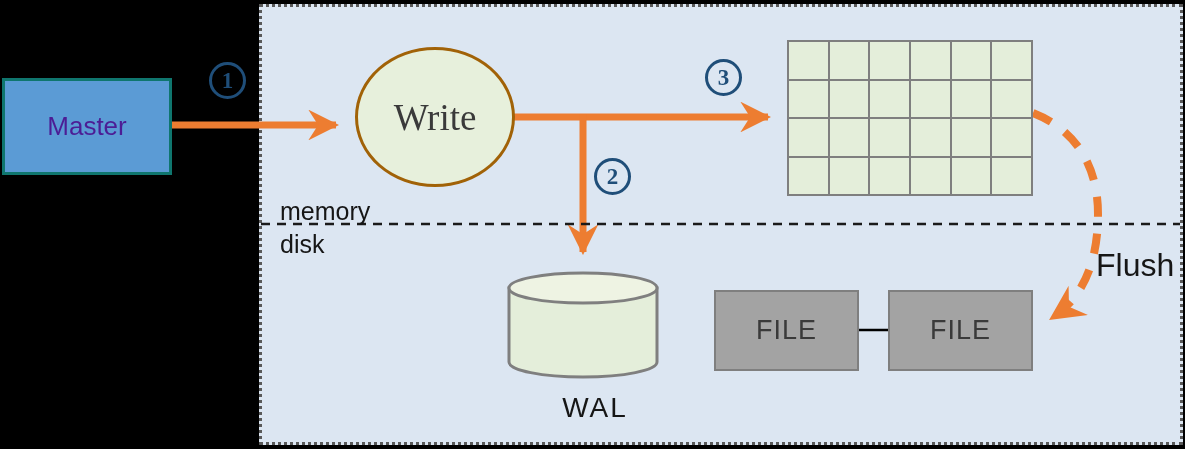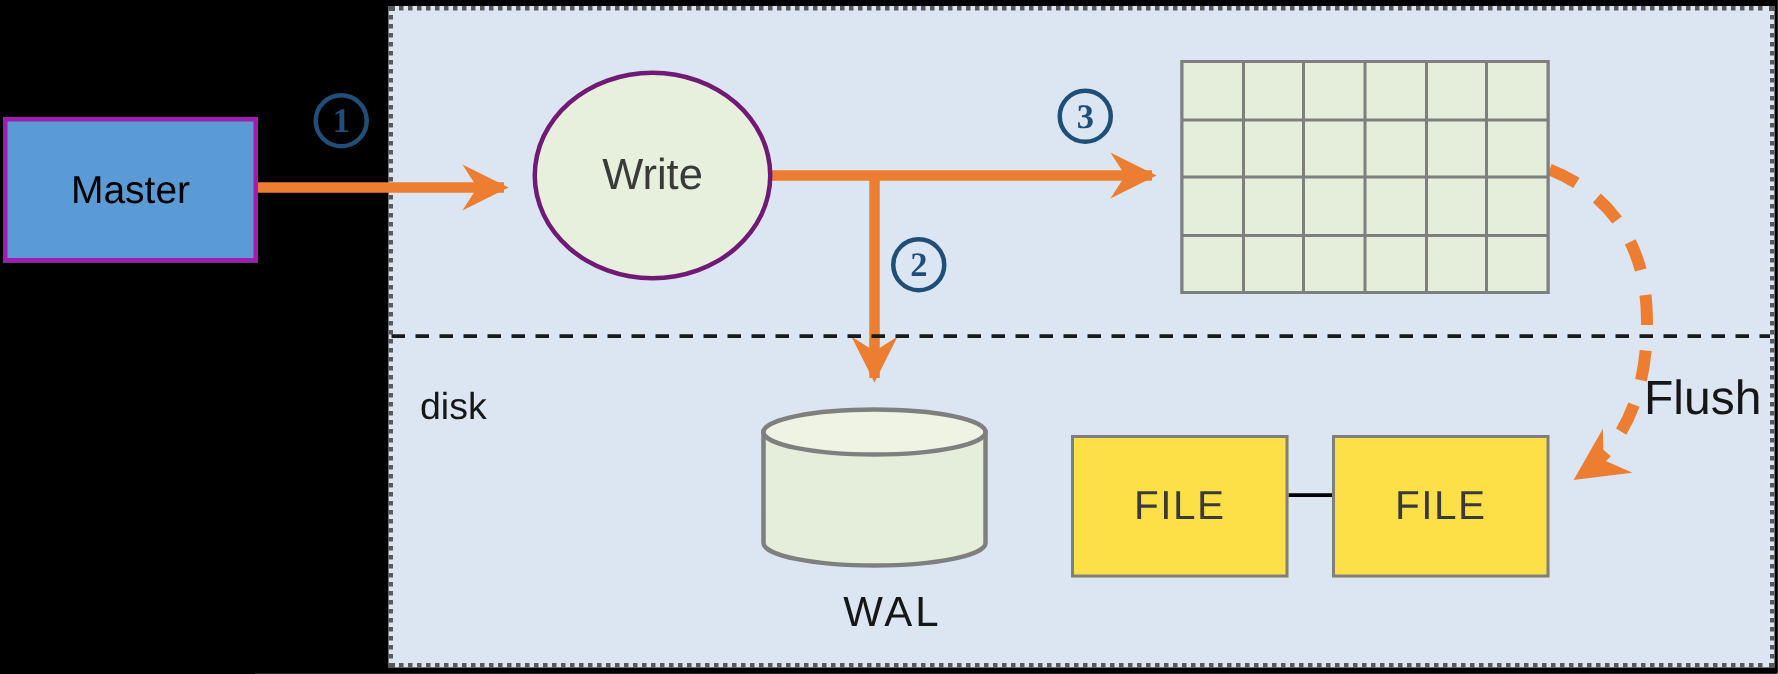--- a/index.html
+++ b/index.html
@@ -8,30 +8,30 @@
     font-family:"Liberation Sans", sans-serif; overflow:hidden;
   }
   
   .container {
     position:absolute; left:259px; top:4px; width:924px; height:441px;
     box-sizing:border-box; background:#dce6f2; border:3px dotted #595959;
   }
   
   .master {
     position:absolute; left:2px; top:78px; width:170px; height:97px;
-    box-sizing:border-box; background:#5b9bd5; border:3px solid #a21caf;
-    color:#000000; font-size:26px; line-height:1.28; text-align:center;
+    box-sizing:border-box; background:#5b9bd5; border:3px solid #0f766e;
+    color:#4c1d95; font-size:26px; line-height:1.28; text-align:center;
     display:flex; flex-direction:column; justify-content:center; align-items:center;
   }
   
   .write {
     position:absolute; left:355px; top:47px; width:160px; height:140px;
-    box-sizing:border-box; background:#e7f0dc; border:3px solid #701a75;
+    box-sizing:border-box; background:#e7f0dc; border:3px solid #a16207;
     border-radius:50%; display:flex; align-items:center; justify-content:center;
-    font-size:29px; color:#3a3a3a;
+    font-size:37px; color:#3a3a3a;font-family:Liberation Serif, serif;
   }
   
   .badge {
     position:absolute; width:37px; height:37px; box-sizing:border-box;
     border:3px solid #1f4e79; border-radius:50%; color:#1f4e79;
     font-family:"Liberation Serif", serif; font-weight:600; font-size:23px;
     display:flex; align-items:center; justify-content:center;
   }
   .badge-1 { left:209px; top:62px; }
   .badge-2 { left:594px; top:158px; }
@@ -39,31 +39,31 @@
   
   .grid-box {
     position:absolute; left:787px; top:40px; width:246px; height:156px;
     box-sizing:border-box; background:#7f7f7f; border:2px solid #7f7f7f;
     display:grid; grid-template-columns:repeat(6,1fr); grid-template-rows:repeat(4,1fr);
     gap:2px;
   }
   .grid-cell { background:#e4eeda; }
   
   .file {
-    position:absolute; top:290px; width:145px; height:95px; box-sizing:border-box;
-    background:#fde047; border:2px solid #7f7f7f;
+    position:absolute; top:290px; width:145px; height:81px; box-sizing:border-box;
+    background:#a3a3a3; border:2px solid #7f7f7f;
     display:flex; align-items:center; justify-content:center;
     font-size:27px; color:#3a3a3a; letter-spacing:1px;
   }
   .file-1 { left:714px; }
   .file-2 { left:888px; }
   
   .lbl { position:absolute; color:#161616; }
   .lbl-memory { left:280px; top:197px; font-size:25px; }
-  .lbl-disk   { left:280px; top:230px; font-size:25px;margin-top:27px; }
+  .lbl-disk   { left:280px; top:230px; font-size:25px; }
   .lbl-wal    { left:520px; top:392px; width:150px; text-align:center; font-size:28px; letter-spacing:2px; }
   .lbl-flush  { left:1096px; top:247px; font-size:32px; }
   .lbl-slave  { left:940px; top:399px; width:220px; text-align:right; font-size:26px; }
   svg.overlay { position:absolute; left:0; top:0; pointer-events:none; }
 </style>
 </head>
 <body>
 
 <div class="stage">
 
@@ -139,17 +139,18 @@
       <div class="grid-cell"></div>
     </div>
 
   <div class="file file-1">
     <span>FILE</span>
   </div>
   <div class="file file-2">
     <span>FILE</span>
   </div>
 
+  <div class="lbl lbl-memory">memory</div>
   <div class="lbl lbl-disk">disk</div>
   <div class="lbl lbl-wal">WAL</div>
   <div class="lbl lbl-flush">Flush</div>
 
 </div>
 
 </body></html>

